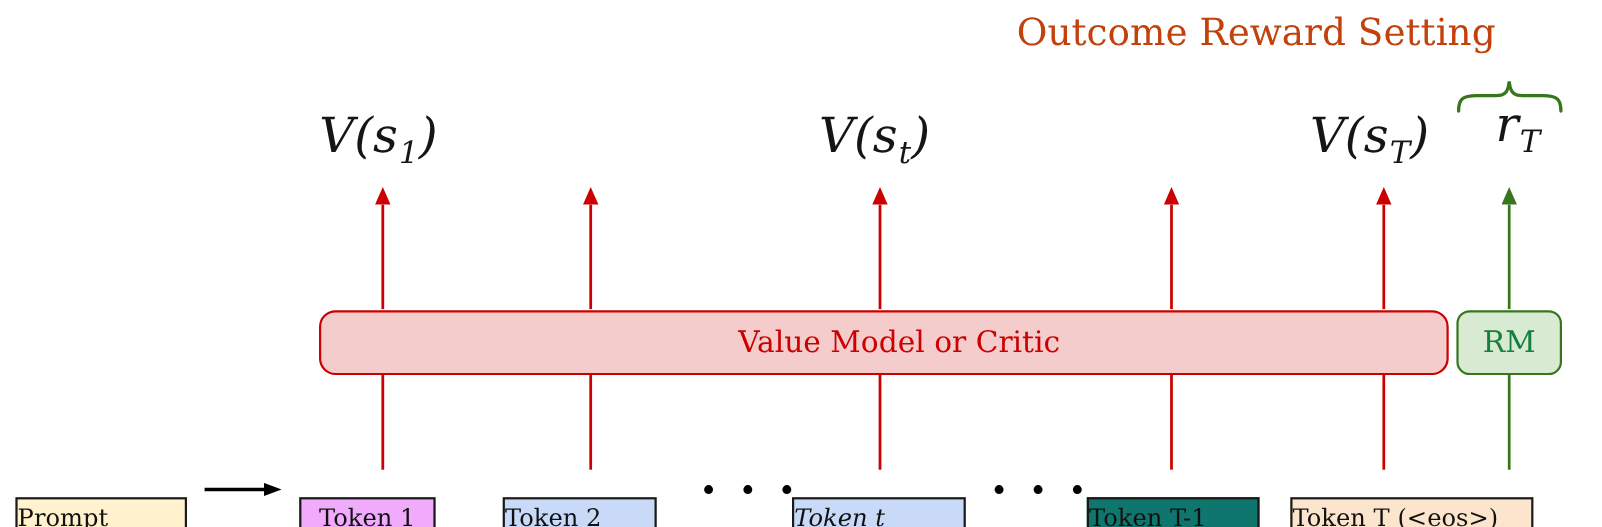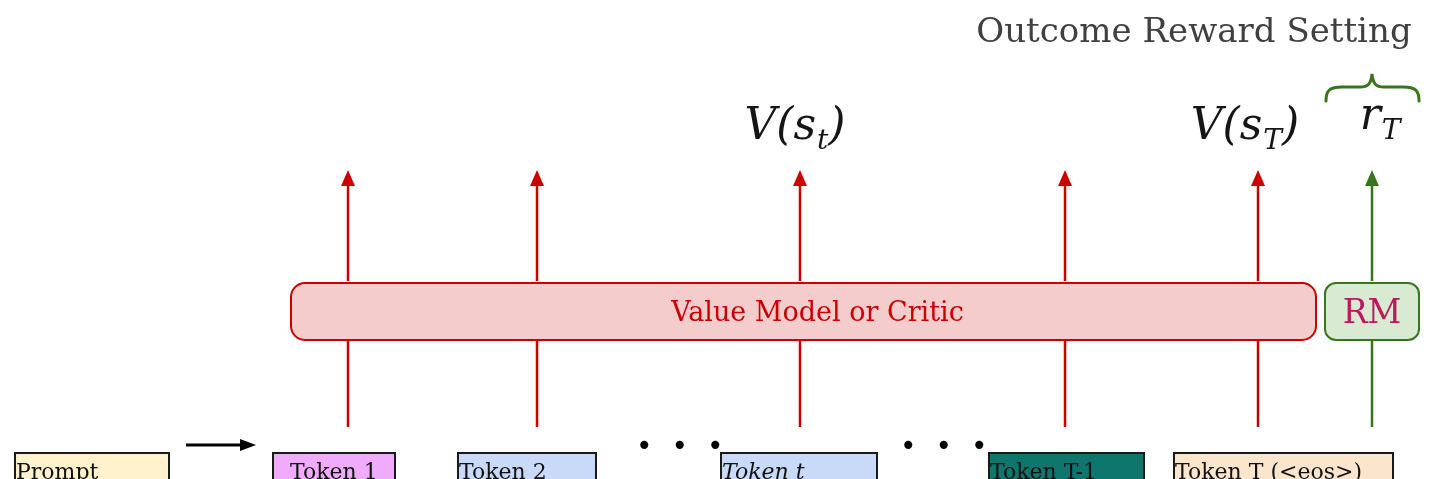--- a/index.html
+++ b/index.html
@@ -5,42 +5,42 @@
   html,body{margin:0;padding:0;background:#ffffff;}
   .canvas{
     position:relative;
     width:1456px;height:479px;
     background:#ffffff;
     overflow:hidden;
     font-family:"DejaVu Serif", "Liberation Serif", serif;
   }
   .overlay{position:absolute;left:0;top:0;width:1456px;height:479px;}
   .title{
-    position:absolute;left:956px;top:10px;width:476px;
-    text-align:center;font-size:34px;color:#404040;white-space:nowrap;
+    position:absolute;left:904px;top:10px;width:476px;
+    text-align:center;font-size:34px;color:#c2410c;white-space:nowrap;
   }
   .mlabel{
     position:absolute;top:98px;transform:translateX(-50%);
     font-style:italic;font-size:44px;color:#151515;white-space:nowrap;
     font-family:"DejaVu Serif", serif;
   }
   .mlabel .msub{font-size:28px;position:relative;top:10px;margin-left:1px;}
   .bigbox{
     position:absolute;top:282px;height:59px;box-sizing:border-box;
     display:flex;align-items:center;justify-content:center;
   }
   .critic{
     left:290px;width:1027px;
     background:#f4cccc;border:2.5px solid #cc0000;border-radius:15px;
     color:#cc0000;font-size:27px;padding-left:28px;
   }
   .rm{
     left:1324px;width:96px;
     background:#d9ead3;border:2.5px solid #38761d;border-radius:12px;
-    color:#be185d;font-size:33px;
+    color:#15803d;font-size:27px;
   }
   .tok{
     position:absolute;top:452px;height:38px;box-sizing:border-box;
     display:flex;align-items:center;justify-content:flex-start;
     border:2px solid #1a1a1a;color:#111111;font-size:22px;white-space:nowrap;
   }
   .prompt{left:14px;width:156px;background:#fff2cc;}
   .t1{left:272px;width:124px;background:#f0abfc;padding-left:16px;}
   .t2{left:457px;width:140px;background:#c9daf8;}
   .tt{left:720px;width:158px;background:#c9daf8;font-style:italic;}
@@ -88,20 +88,21 @@
 
     <line x1="1372" y1="340" x2="1372" y2="427" stroke="#38761d" stroke-width="2.5"></line>
 
     <line x1="186" y1="445" x2="240" y2="445" stroke="#000000" stroke-width="3" marker-end="url(#mblack)"></line>
 
     <path d="M 1326 101 C 1326 90 1330 87 1342 87 L 1360 87 C 1368 87 1371 84 1372 74 C 1373 84 1376 87 1384 87 L 1403 87 C 1415 87 1419 90 1419 101" fill="none" stroke="#38761d" stroke-width="3" stroke-linecap="round"></path>
   </svg>
 
   <div class="title">Outcome Reward Setting</div>
 
+  <div class="mlabel" style="left:344px"><span>V(s</span><span class="msub">1</span><span>)</span></div>
   <div class="mlabel" style="left:795px"><span>V(s</span><span class="msub">t</span><span>)</span></div>
   <div class="mlabel" style="left:1245px"><span>V(s</span><span class="msub">T</span><span>)</span></div>
   <div class="mlabel" style="left:1380px;top:88px"><span>r</span><span class="msub">T</span></div>
 
   <div class="bigbox critic">
     <span>Value Model or Critic</span>
   </div>
   <div class="bigbox rm">
     <span>RM</span>
   </div>

